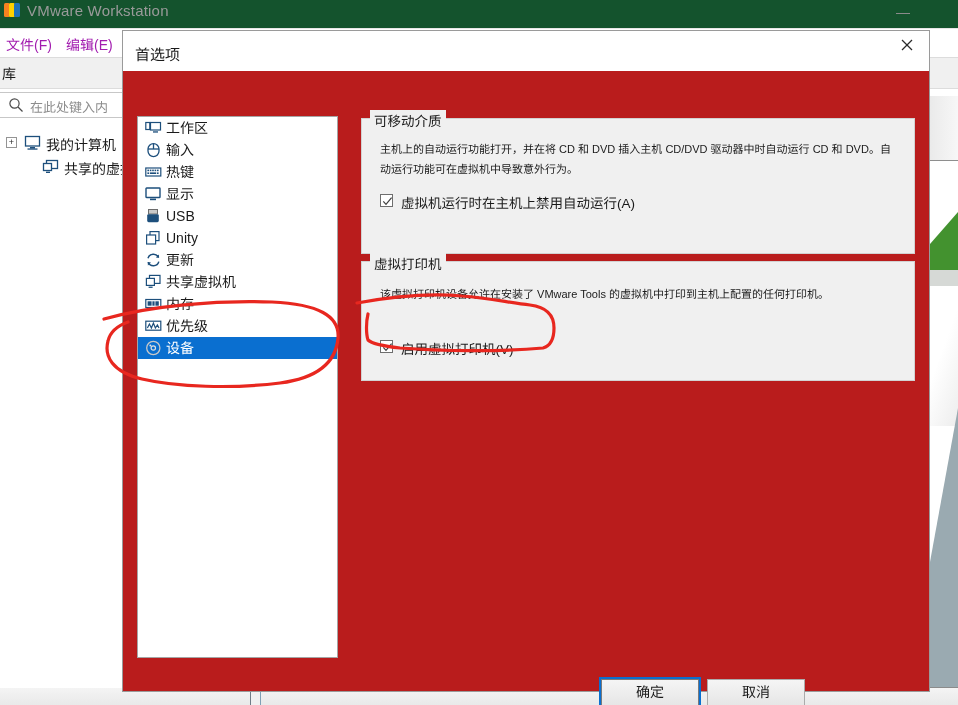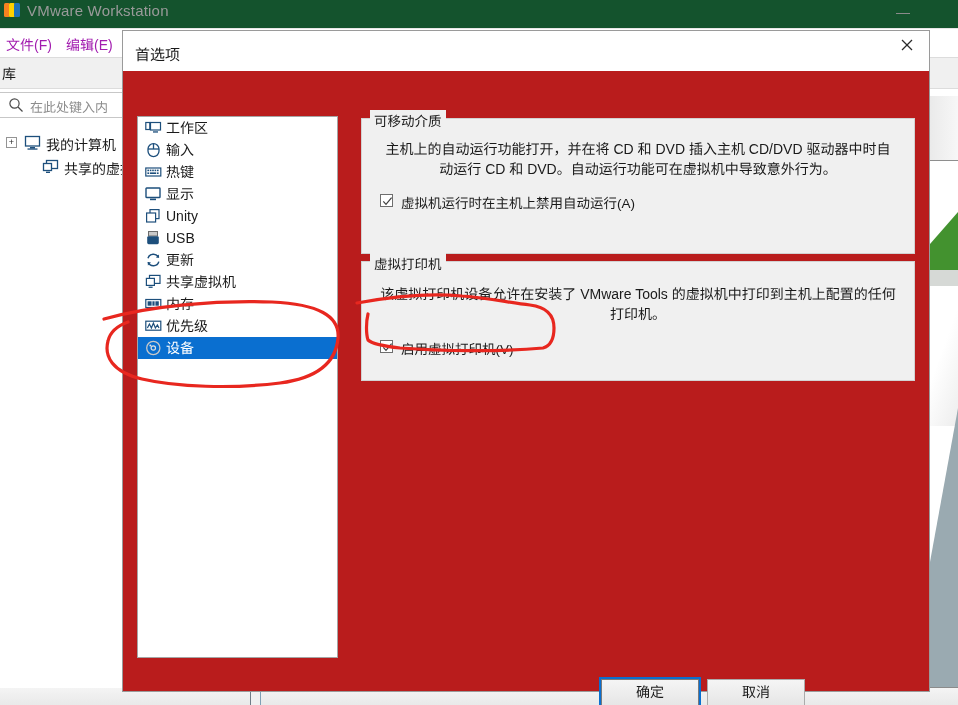--- a/index.html
+++ b/index.html
@@ -302,24 +302,23 @@
     position: absolute;
     left: 8px; top: -9px;
     padding: 0 4px;
     background: #f0f0f0;
     font-size: 13.5px;
     color: #1a1a1a;
     white-space: nowrap;
   }
   .gb-desc {
     position: absolute;
-    font-size: 14px;
+    font-size: 11px;
     color: #1a1a1a;
     line-height: 20px;
-    text-align: center;
   }
   .chk-row {
     position: absolute;
     white-space: nowrap;
   }
   .chk-box {
     position: absolute;
     left: 0; top: 2px;
     width: 13px; height: 13px;
     border: 1px solid #6e6e6e;
@@ -510,35 +509,35 @@
             <rect x="1" y="2" width="14" height="9.5" rx="0.6" fill="none" stroke="#1d4f7c" stroke-width="1.4"></rect>
             <rect x="5" y="12.6" width="6" height="1.6" fill="#1d4f7c"></rect>
           </svg>
         </span>
         <span class="pi-label">显示</span>
       </div>
 
       <div class="pref-item">
         <span class="pi-icon">
           <svg width="17" height="16" viewBox="0 0 17 16">
+            <rect x="3.5" y="1.5" width="9" height="4.5" fill="#c9c9c9" stroke="#6c6c6c" stroke-width="1"></rect>
+            <rect x="2.2" y="6.2" width="11.6" height="8" rx="1.4" fill="#1d4f7c"></rect>
+          </svg>
+        </span>
+        <span class="pi-label">USB</span>
+      </div>
+
+      <div class="pref-item">
+        <span class="pi-icon">
+          <svg width="17" height="16" viewBox="0 0 17 16">
             <rect x="5" y="1.6" width="9" height="9" fill="none" stroke="#1d4f7c" stroke-width="1.2"></rect>
             <rect x="1.6" y="5" width="9" height="9" fill="#ffffff" stroke="#1d4f7c" stroke-width="1.2"></rect>
           </svg>
         </span>
         <span class="pi-label">Unity</span>
-      </div>
-
-      <div class="pref-item">
-        <span class="pi-icon">
-          <svg width="17" height="16" viewBox="0 0 17 16">
-            <rect x="3.5" y="1.5" width="9" height="4.5" fill="#c9c9c9" stroke="#6c6c6c" stroke-width="1"></rect>
-            <rect x="2.2" y="6.2" width="11.6" height="8" rx="1.4" fill="#1d4f7c"></rect>
-          </svg>
-        </span>
-        <span class="pi-label">USB</span>
       </div>
 
       <div class="pref-item">
         <span class="pi-icon">
           <svg width="17" height="16" viewBox="0 0 17 16">
             <path d="M13.5 5.5A5.6 5.6 0 0 0 3 6.2" fill="none" stroke="#1d4f7c" stroke-width="1.5"></path>
             <path d="M3.2 10.3A5.6 5.6 0 0 0 13.8 9.6" fill="none" stroke="#1d4f7c" stroke-width="1.5"></path>
             <path d="M13.9 2.4l.2 3.4-3.3-.3z" fill="#1d4f7c"></path>
             <path d="M2.9 13.5l-.2-3.4 3.3.3z" fill="#1d4f7c"></path>
           </svg>

